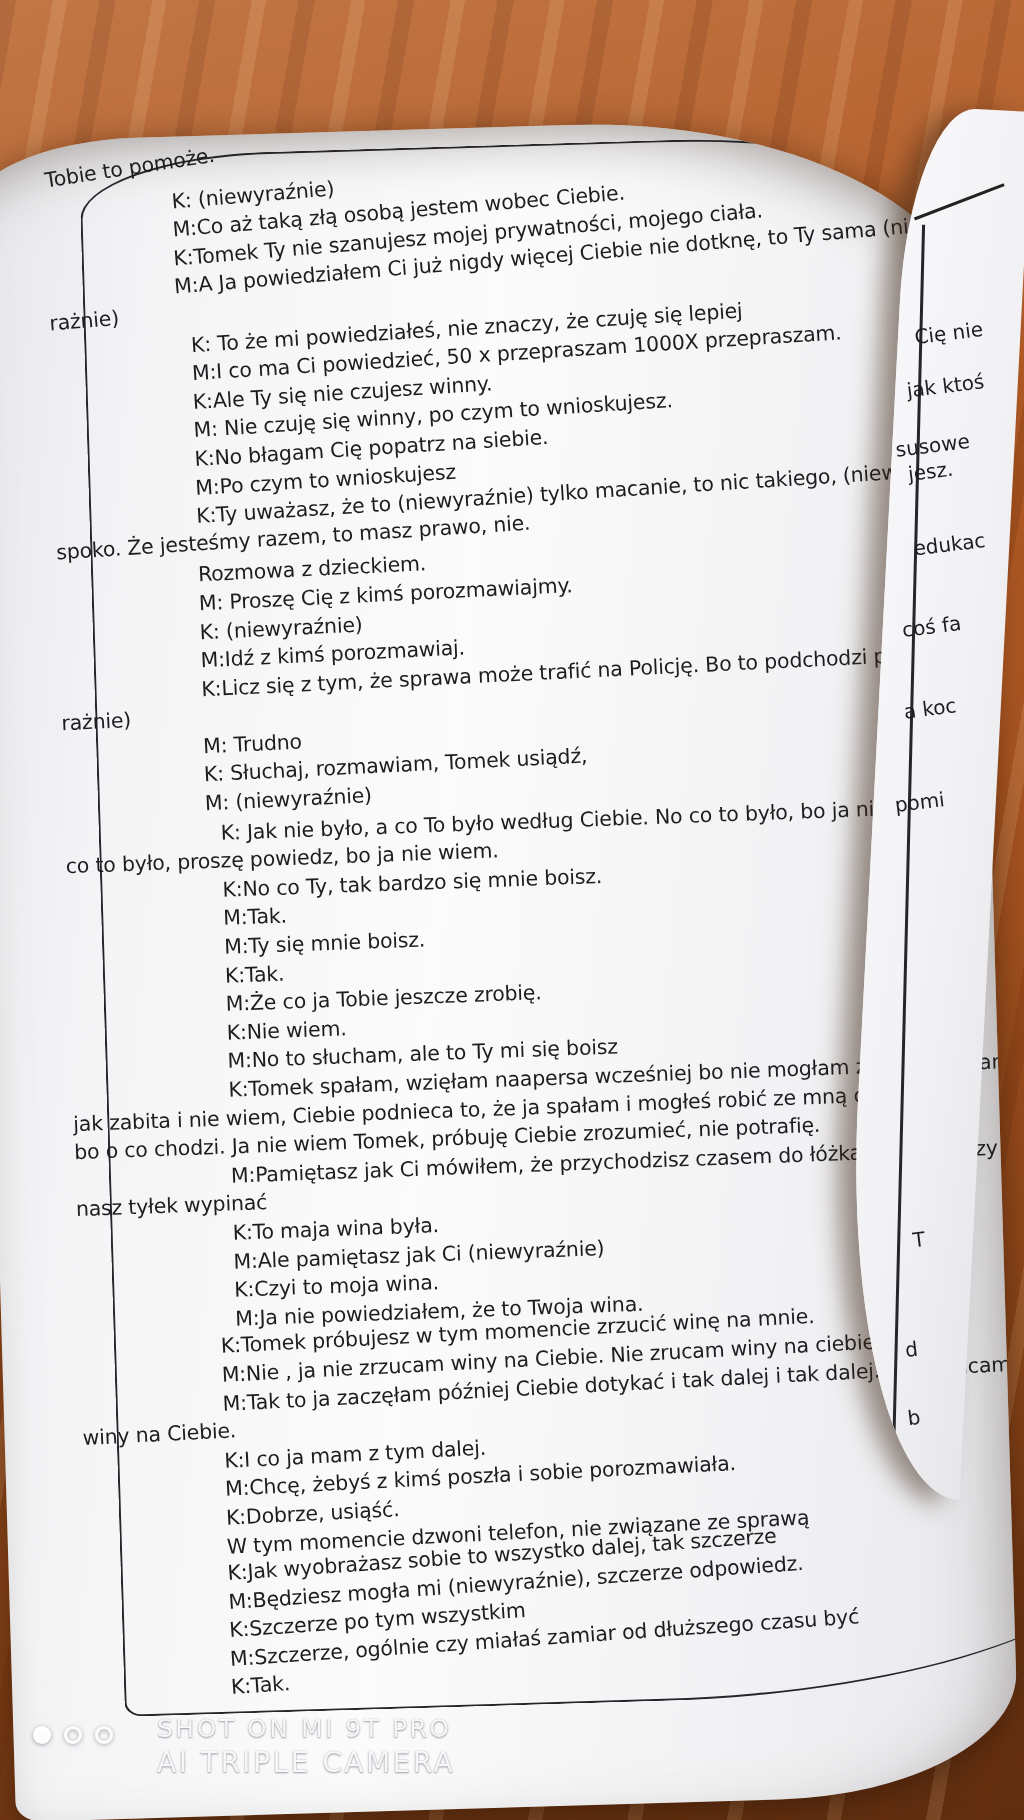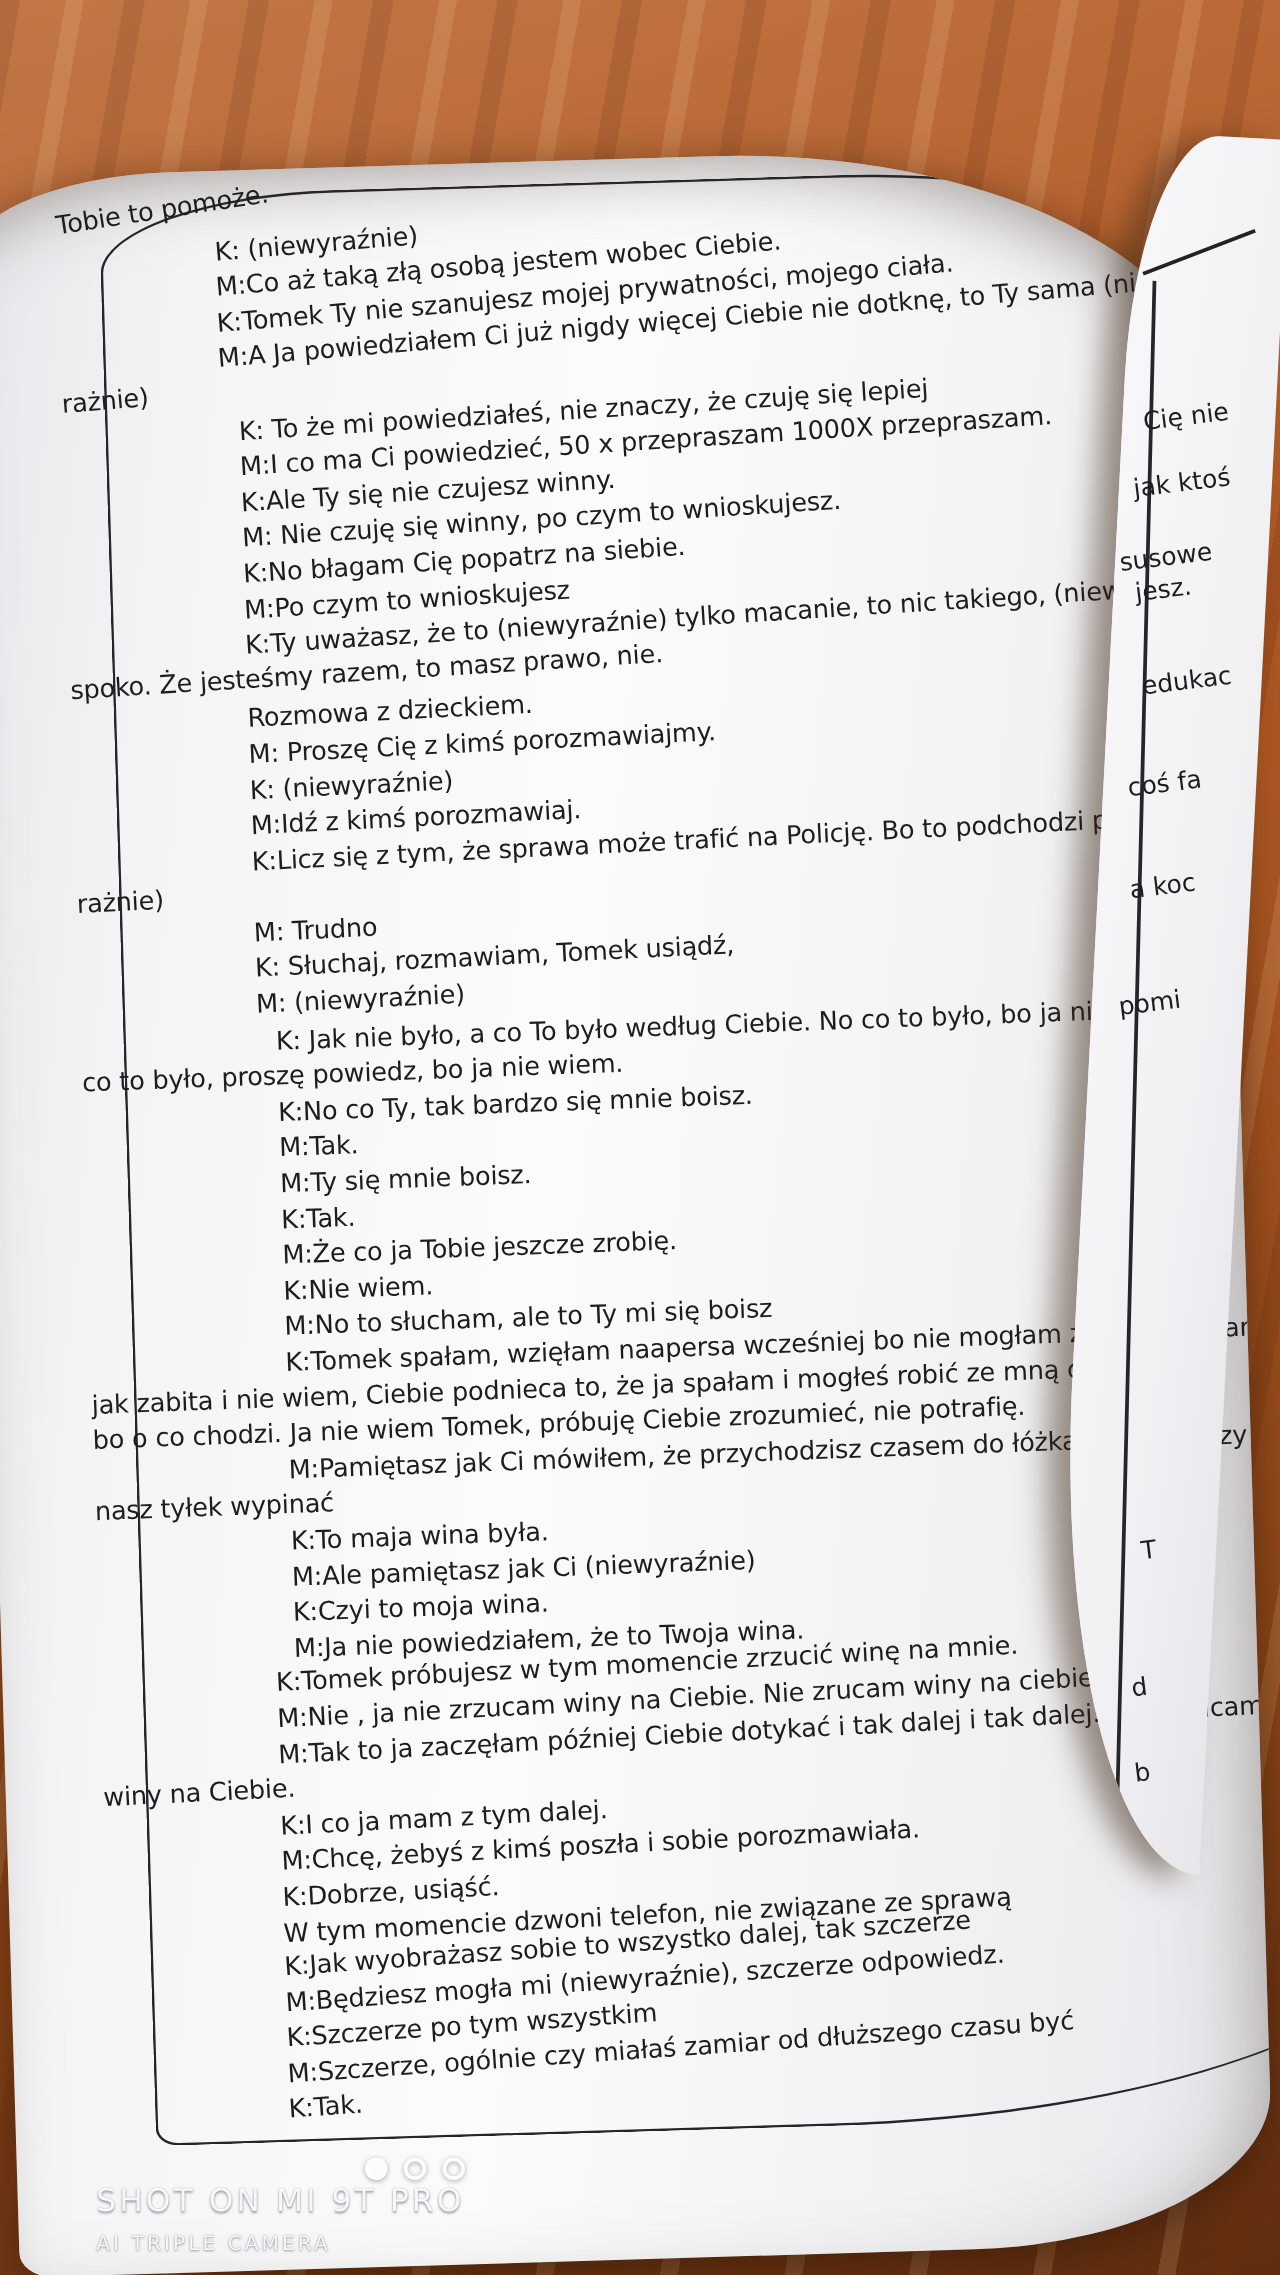--- a/index.html
+++ b/index.html
@@ -76,32 +76,32 @@
   .rfrag:nth-of-type(4){top:352px;left:17px;}
   .rfrag:nth-of-type(5){top:424px;left:26px;}
   .rfrag:nth-of-type(6){top:507px;left:19px;}
   .rfrag:nth-of-type(7){top:589px;left:25px;}
   .rfrag:nth-of-type(8){top:683px;left:21px;}
   .rfrag:nth-of-type(9){top:1120px;left:62px;}
   .rfrag:nth-of-type(10){top:1230px;left:60px;}
   .rfrag:nth-of-type(11){top:1298px;left:66px;}
   
   .watermark{
-    position:absolute;left:33px;top:1712px;display:flex;align-items:flex-end;z-index:9;flex-direction:column;
+    position:absolute;left:33px;top:1712px;display:flex;align-items:flex-start;z-index:9;
   }
   .wm-dots{display:flex;align-items:center;gap:13px;margin-top:14px;}
   .wm-dot{width:18px;height:18px;border-radius:50%;box-sizing:border-box;
     border:3px solid rgba(255,255,255,0.95);
     filter:drop-shadow(0 1px 2px rgba(95,95,105,0.55));}
   .wm-dot.filled{background:rgba(255,255,255,0.97);}
   .wm-text{margin-left:44px;color:rgba(253,253,254,0.95);
     text-shadow:0 1px 2px rgba(100,100,112,0.6),0 0 1px rgba(100,100,112,0.5);
     letter-spacing:2.5px;}
   .wm-text .l1{font-size:25px;line-height:34px;}
-  .wm-text .l2{font-size:16px;line-height:34px;}
+  .wm-text .l2{font-size:28px;line-height:34px;}
 </style>
 </head>
 <body>
 
 <div class="left-sheet">
   <div class="ls-line"></div>
 
 <span class="lfrag">atu</span>
     <span class="lfrag">um</span>
   </div>

